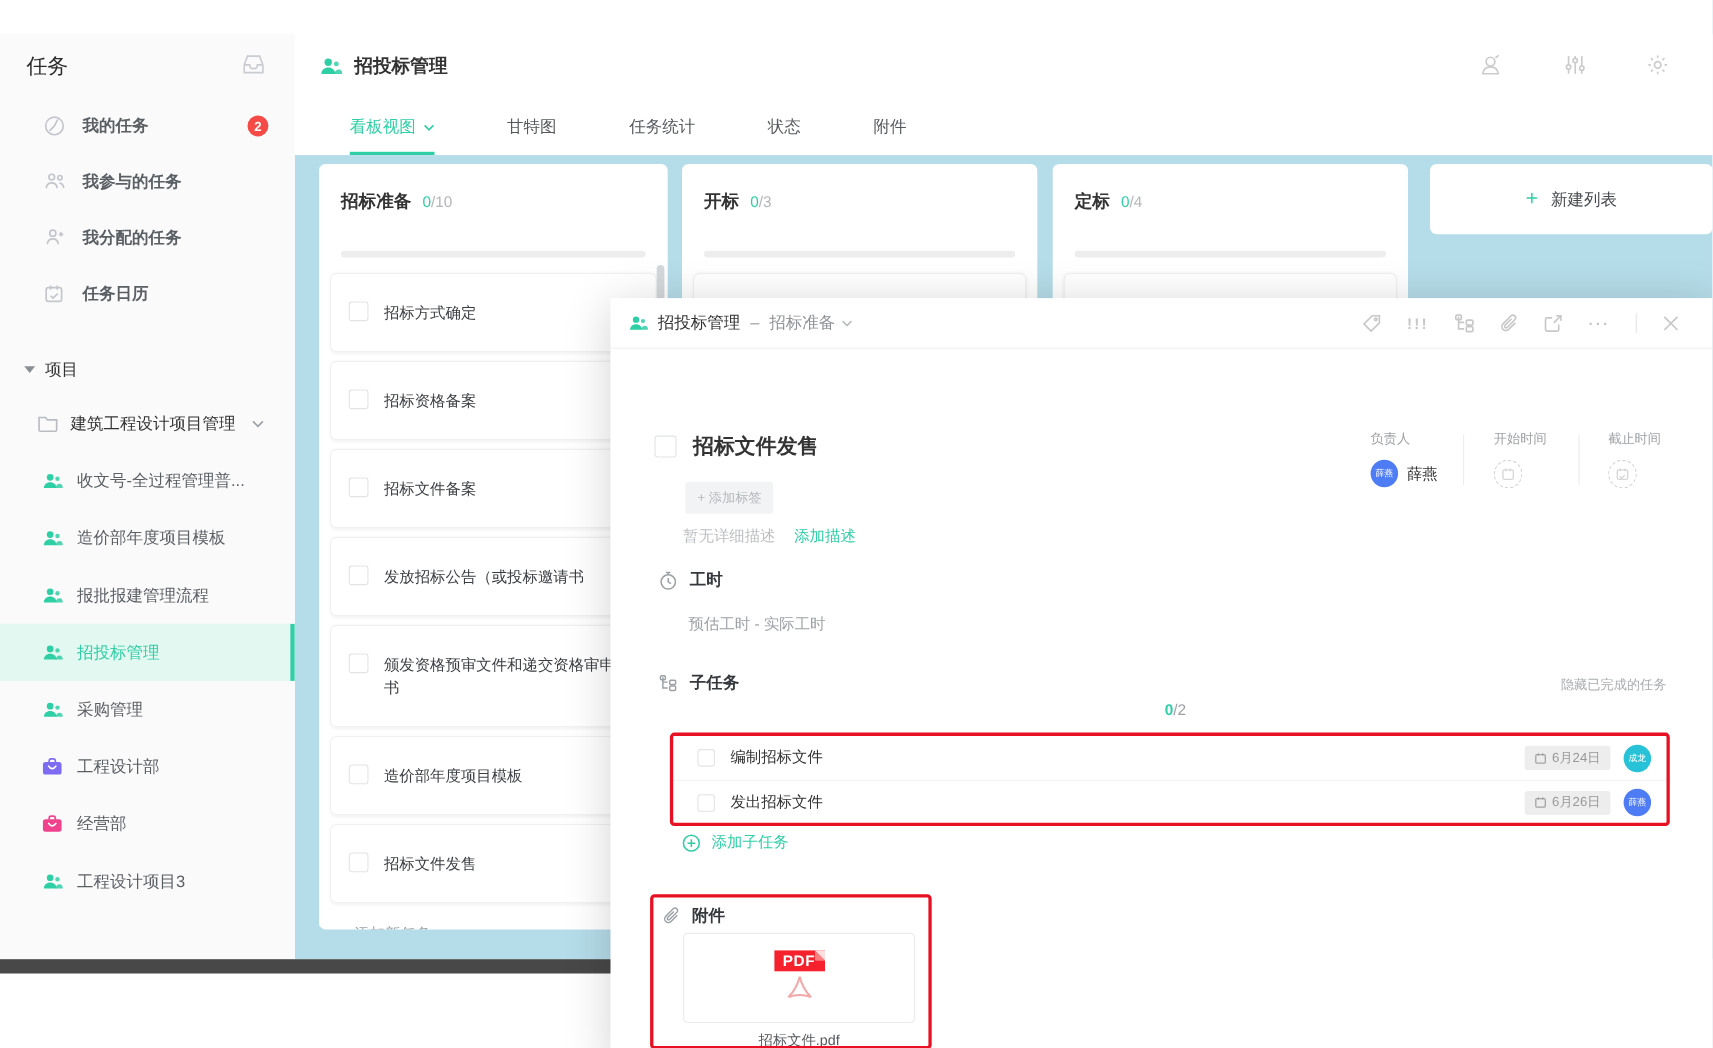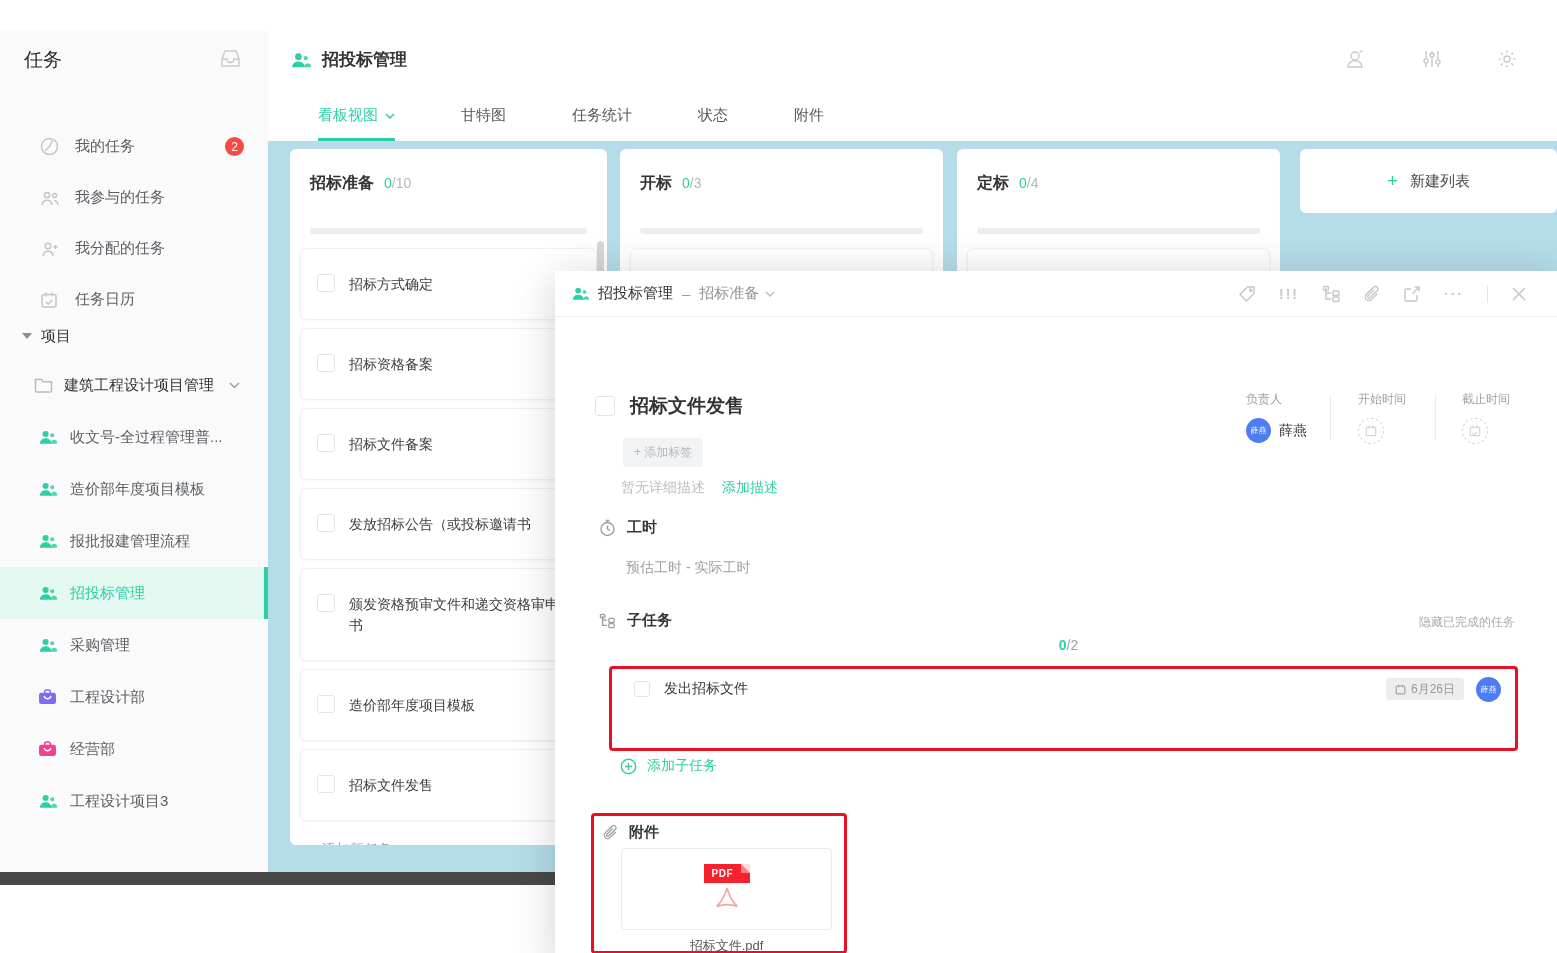--- a/index.html
+++ b/index.html
@@ -5,21 +5,21 @@
   * { margin:0; padding:0; box-sizing:border-box; }
   body { font-family:"Liberation Sans","DejaVu Sans",sans-serif; background:#fff; }
   .page { position:relative; width:1557px; height:953px; background:#fff; overflow:hidden;margin-top:31px; }
 
   
   .sidebar { position:absolute; left:0; top:0; width:268px; height:841px; background:#FAFAFB; z-index:2; }
   .sb-titlebar { display:flex; align-items:center; justify-content:space-between; padding:16px 26px 0 24px; }
   .sb-title { font-size:19px; color:#2b2b2b; font-weight:500; }
   .sb-inbox { color:#c9ccd0; }
   .sb-nav { margin-top:32px; }
-  .sb-nav-item { height:51px; display:flex; align-items:flex-end; padding:0 24px 0 40px; font-size:15px; color:#5a5f63; cursor:pointer; }
+  .sb-nav-item { height:51px; display:flex; align-items:flex-start; padding:0 24px 0 40px; font-size:15px; color:#5a5f63; cursor:pointer;font-weight:bold; }
   .sb-nav-item .ic { width:22px; margin-right:13px; color:#c2c6ca; display:flex; }
   .badge { margin-left:auto; min-width:19px; height:19px; background:#F54A45; color:#fff; border-radius:10px; font-size:12px; display:flex; align-items:center; justify-content:center; padding:0 5px; }
   .sb-projects-header { display:flex; align-items:center; gap:9px; padding-left:22px; height:46px; margin-top:4px; font-size:15px; color:#333; }
   .tri-down { width:0; height:0; border-left:5px solid transparent; border-right:5px solid transparent; border-top:6px solid #8a8f94; }
   .sb-group { height:52px; display:flex; align-items:center; gap:11px; padding-left:34px; font-size:15px; color:#333; cursor:pointer; }
   .sb-group .ic { color:#b9bdc2; display:flex; }
   .sb-group .chev { color:#9aa0a5; margin-left:4px; display:flex; }
   .sb-item { height:52px; display:flex; align-items:center; gap:13px; padding-left:38px; padding-right:14px; font-size:15px; color:#5a5f63; cursor:pointer; position:relative; white-space:nowrap; overflow:hidden; }
   .sb-item .ic { display:flex; flex-shrink:0; }
   .sb-item.active { background:#E2F8F1; color:#2FCFA5; }
@@ -114,21 +114,21 @@
   .subtask-right { margin-left:auto; display:flex; align-items:center; gap:12px; }
   .date-pill { background:#ededed; color:#999; font-size:12px; height:22px; padding:0 9px; border-radius:3px; display:flex; align-items:center; gap:5px; }
   .avatar-xs { width:25px; height:25px; border-radius:50%; color:#fff; font-size:8px; display:flex; align-items:center; justify-content:center; flex-shrink:0; }
   .av-cyan { background:#28C2D8; } .av-blue { background:#4E7CF5; }
   .add-subtask { position:absolute; left:65px; top:440px; display:flex; align-items:center; gap:10px; color:#2FCFA5; font-size:14px; cursor:pointer; }
   .add-subtask .ic { display:flex; }
 
   .attach-head { left:48px; top:506px; }
   .file-card { position:absolute; left:66px; top:531px; width:211px; height:82px; border:1px solid #ebebeb; border-radius:4px; display:flex; align-items:center; justify-content:center; cursor:pointer; background:#fff; }
   .pdf-icon { width:46px; }
-  .pdf-banner { position:relative; background:#F5222D; color:#fff; font-size:10px; font-weight:bold; height:19px; width:46px; display:flex; align-items:center; padding-left:8px; letter-spacing:.5px; }
+  .pdf-banner { position:relative; background:#F5222D; color:#fff; font-size:14px; font-weight:bold; height:19px; width:46px; display:flex; align-items:center; padding-left:8px; letter-spacing:.5px; }
   .pdf-fold { position:absolute; right:0; top:0; width:0; height:0; border-top:9px solid #fff; border-left:9px solid #fb7d7d; transform:translateY(0); border-top-color:rgba(255,255,255,.85); }
   .pdf-body { height:32px; display:flex; align-items:center; justify-content:center; }
   .file-name { position:absolute; left:66px; top:620px; width:211px; text-align:center; font-size:13px; color:#55595d; }
 
   .comment-row { position:absolute; left:45px; top:646px; display:flex; align-items:flex-start; gap:16px; width:912px; }
   .comment-input { flex:1; height:43px; background:#f3f4f5; border:1px solid #ededee; border-radius:4px; padding:0 16px; font-size:14px; color:#333; outline:none; font-family:inherit; }
   .comment-input::placeholder { color:#8d9296; }
   .avatar-cat { width:40px; height:40px; border-radius:50%; overflow:hidden; flex-shrink:0; }
 </style>
 </head>
@@ -556,20 +556,34 @@
         <span>子任务</span>
       </div>
       <div class="hide-done">隐藏已完成的任务</div>
 
       <div class="subtask-progress">
         <span class="sp-num"><span>0</span><span class="slash">/2</span></span>
         <span class="sp-bar"></span>
       </div>
 
       <div class="subtask-list">
+        <div class="subtask-row">
+          <span class="subtask-cbx"></span>
+          <span class="subtask-title">编制招标文件</span>
+          <span class="subtask-right">
+            <span class="date-pill">
+                <svg width="11" height="11" viewBox="0 0 14 14" fill="none" stroke="#a3a3a3" stroke-width="1.5">
+                  <rect x="1.5" y="2.5" width="11" height="10" rx="1.5"></rect>
+                  <path d="M4.5 1v3M9.5 1v3"></path>
+                </svg>
+                <span>6月24日</span>
+              </span>
+            <span class="avatar-xs av-cyan">成龙</span>
+          </span>
+        </div>
         <div class="subtask-row">
           <span class="subtask-cbx"></span>
           <span class="subtask-title">发出招标文件</span>
           <span class="subtask-right">
             <span class="date-pill">
                 <svg width="11" height="11" viewBox="0 0 14 14" fill="none" stroke="#a3a3a3" stroke-width="1.5">
                   <rect x="1.5" y="2.5" width="11" height="10" rx="1.5"></rect>
                   <path d="M4.5 1v3M9.5 1v3"></path>
                 </svg>
                 <span>6月26日</span>

